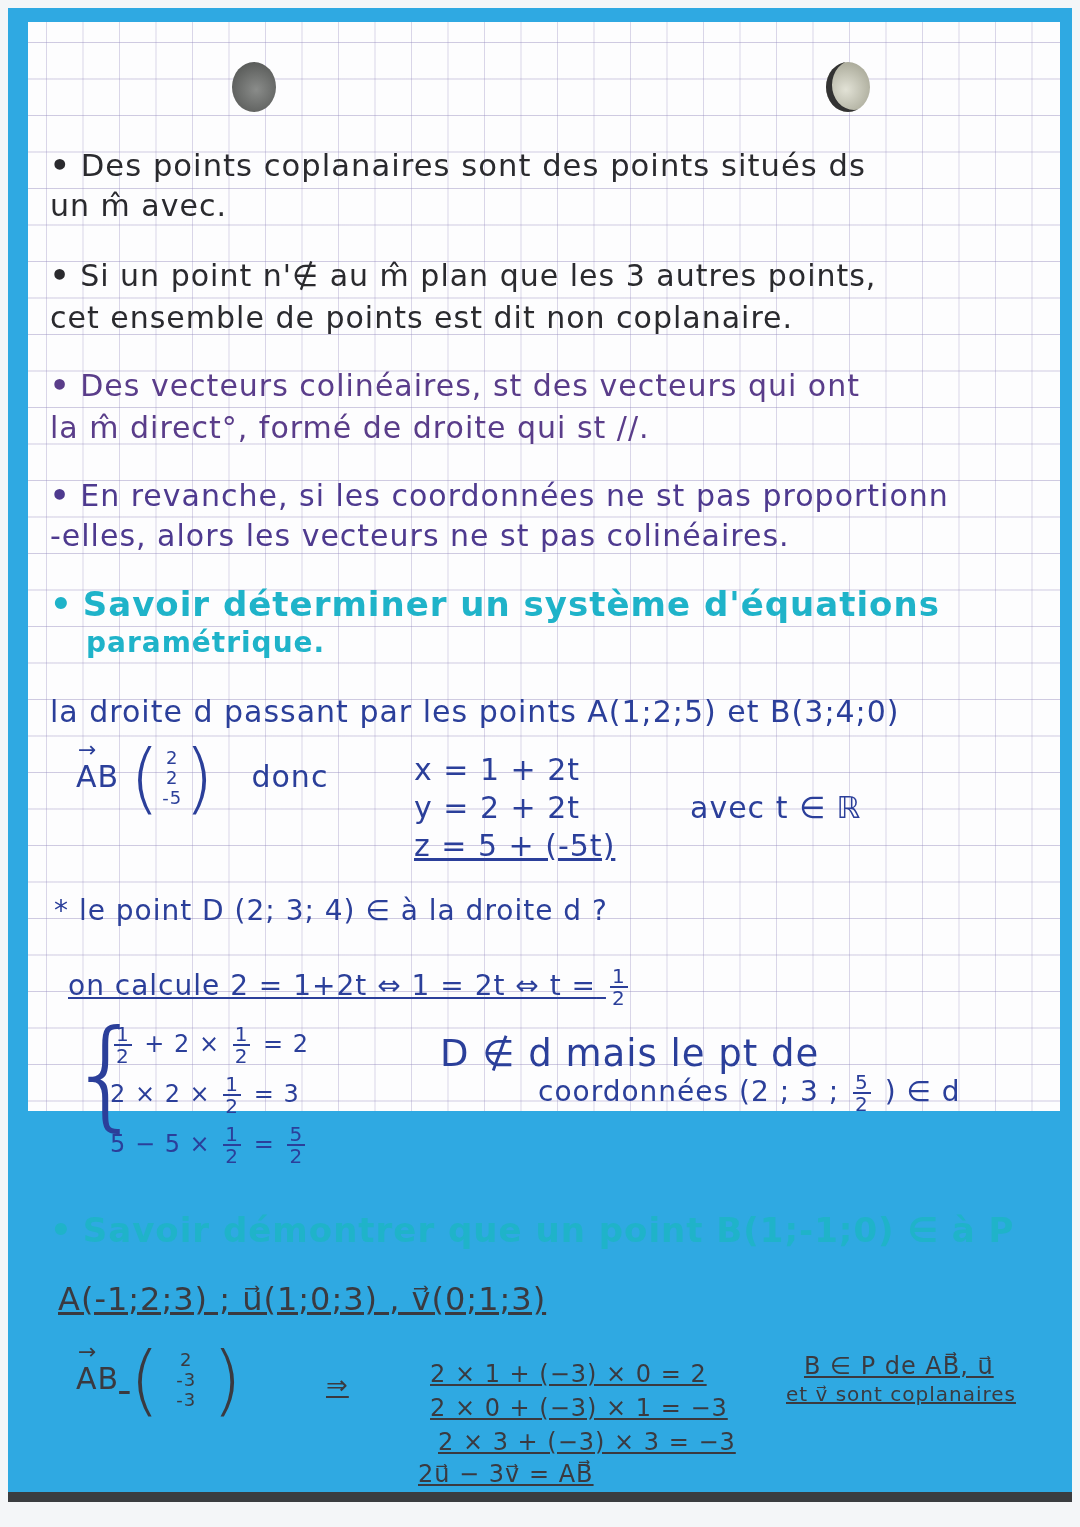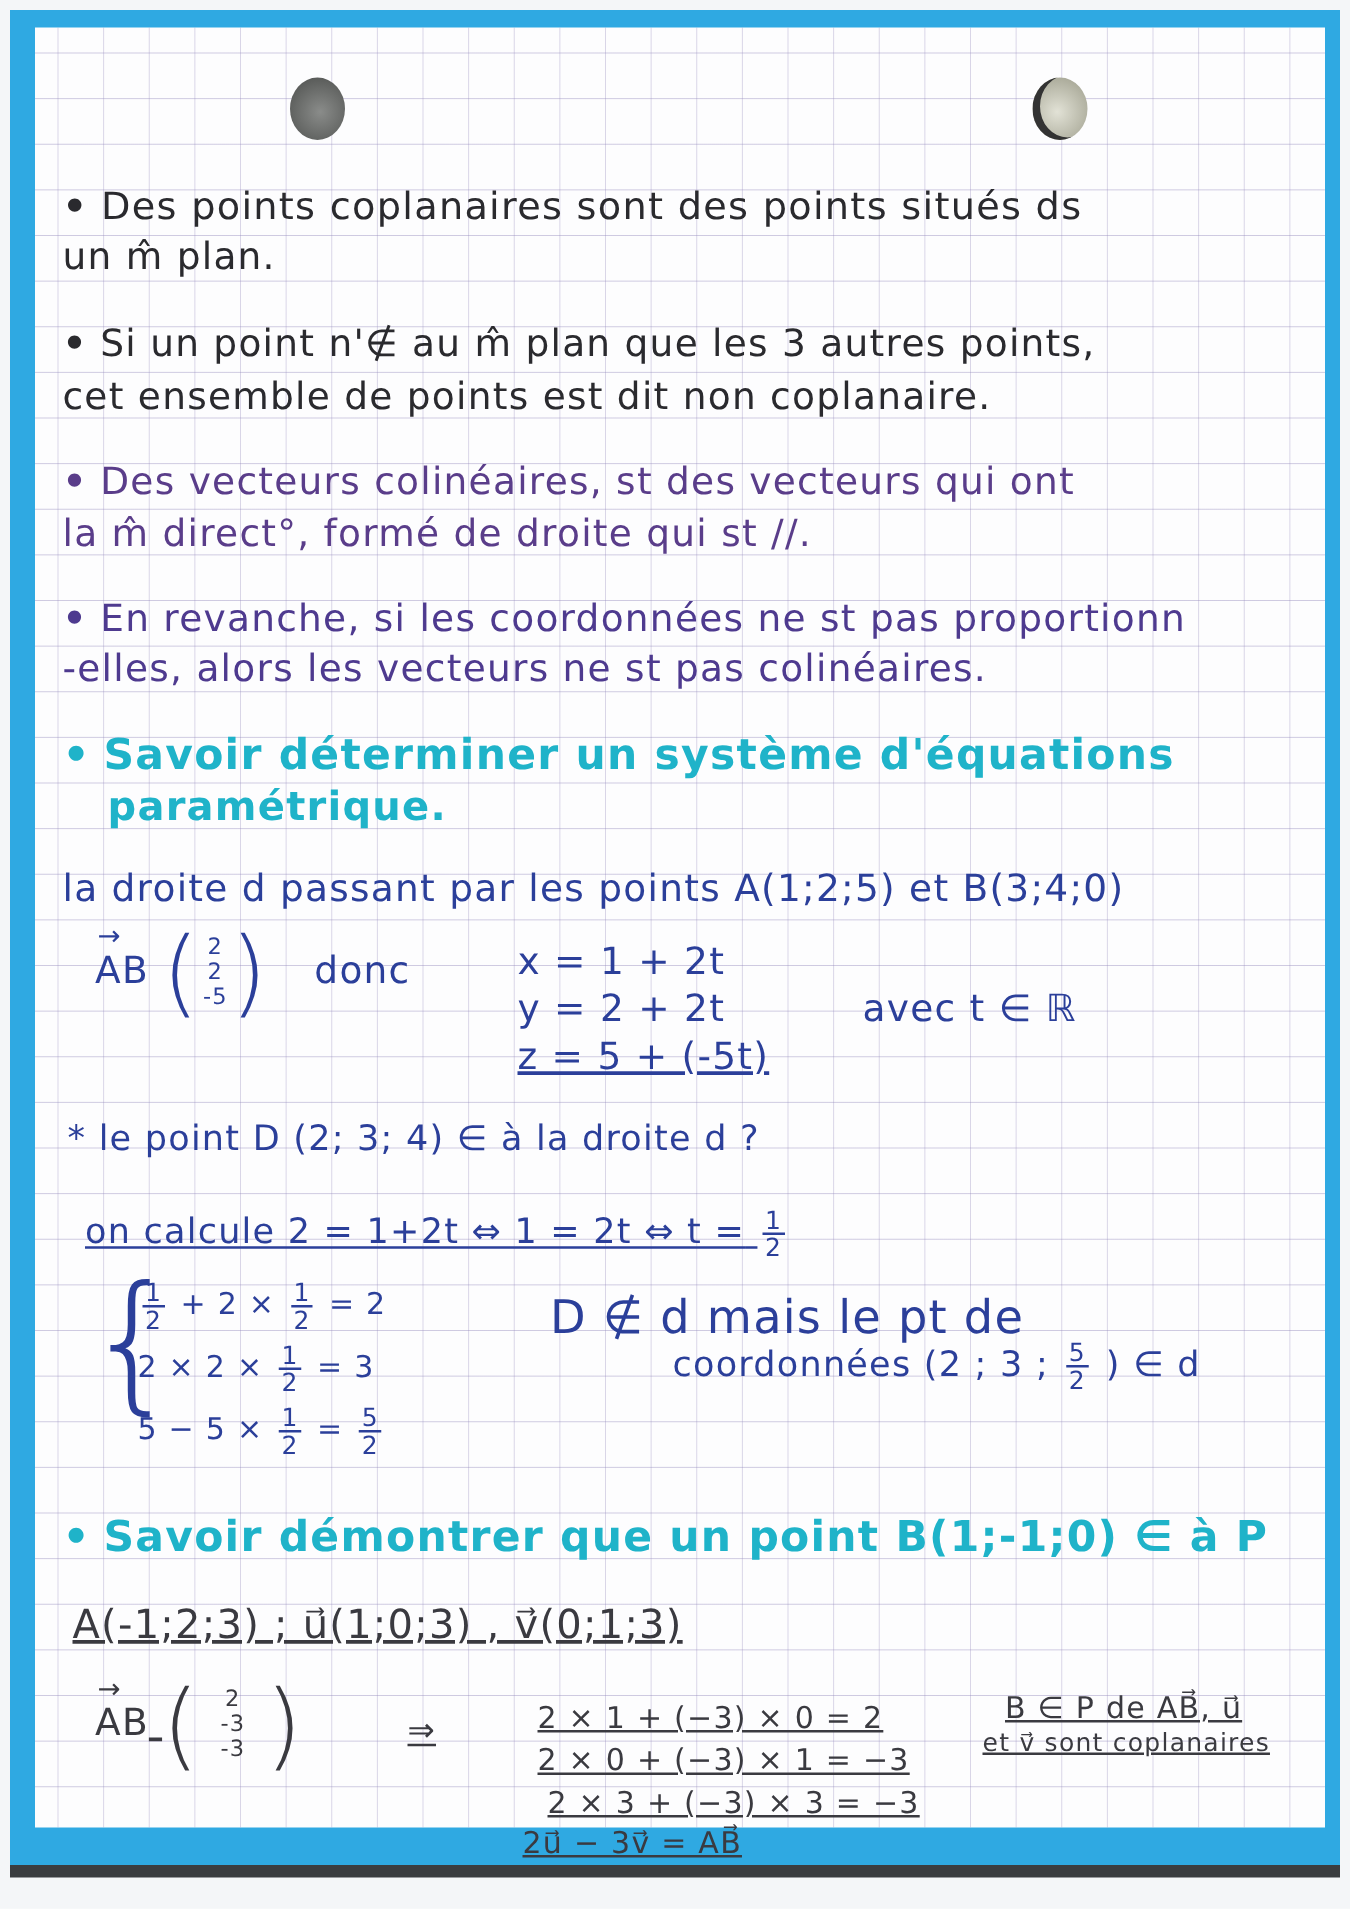--- a/index.html
+++ b/index.html
@@ -11,21 +11,21 @@
   }
   .frame {
     position: absolute; left: 8px; top: 8px; width: 1064px; height: 1484px;
     background: #2fa9e2;
   }
   .bottom-edge {
     position: absolute; left: 8px; top: 1492px; width: 1064px; height: 10px;
     background: #3a3d40;
   }
   .paper {
-    position: absolute; left: 28px; top: 22px; width: 1032px; height: 1440px;
+    position: absolute; left: 28px; top: 22px; width: 1032px; height: 1089px;
     background-color: #fdfdfe;
     background-image:
       linear-gradient(to right, rgba(150,140,190,0.35) 1px, transparent 1px),
       linear-gradient(to bottom, rgba(150,140,190,0.45) 1px, transparent 1px);
     background-size: 36.5px 36.5px;
     background-position: 18px 20px;
   }
   .hole {
     position: absolute; width: 44px; height: 50px; border-radius: 50%;
   }
@@ -61,41 +61,41 @@
 <div class="frame"></div>
 <div class="bottom-edge"></div>
 
 <div class="paper">
   <div class="hole hole-left"></div>
   <div class="hole hole-right"></div>
 
   <div class="hw black" style="left:22px; top:126px; transform:scaleX(1.02);">
     <span class="bullet">•</span><span>Des points coplanaires sont des points situés ds</span>
   </div>
-  <div class="hw black" style="left:22px; top:166px;">un m̂ plan.</div>
+  <div class="hw black" style="left:22px; top:166px;">un m̂ avec.</div>
 
   <div class="hw black" style="left:22px; top:236px;">
     <span class="bullet">•</span><span>Si un point n'∉ au m̂ plan que les 3 autres points,</span>
   </div>
   <div class="hw black" style="left:22px; top:278px;">cet ensemble de points est dit non coplanaire.</div>
 
   <div class="hw purple" style="left:22px; top:346px;">
     <span class="bullet">•</span><span>Des vecteurs colinéaires, st des vecteurs qui ont</span>
   </div>
   <div class="hw purple" style="left:22px; top:388px;">la m̂ direct°, formé de droite qui st //.</div>
 
   <div class="hw violet" style="left:22px; top:456px;">
     <span class="bullet">•</span><span>En revanche, si les coordonnées ne st pas proportionn</span>
   </div>
   <div class="hw violet" style="left:22px; top:496px;">-elles, alors les vecteurs ne st pas colinéaires.</div>
 
   <div class="hw teal" style="left:22px; top:562px; font-size:34px;">
     <span class="bullet">•</span><span>Savoir déterminer un système d'équations</span>
   </div>
-  <div class="hw teal" style="left:58px; top:604px; font-size:32px;">paramétrique.</div>
+  <div class="hw teal" style="left:58px; top:604px; font-size:28px;">paramétrique.</div>
 
   <div class="hw blue" style="left:22px; top:672px;">la droite d passant par les points A(1;2;5) et B(3;4;0)</div>
 
   <div class="hw blue" style="left:48px; top:718px;">
     <span class="vec">AB</span>
     <span class="colvec">
       <span class="paren">(</span>
       <span class="cells">
         <span>2</span>
         <span>2</span>

